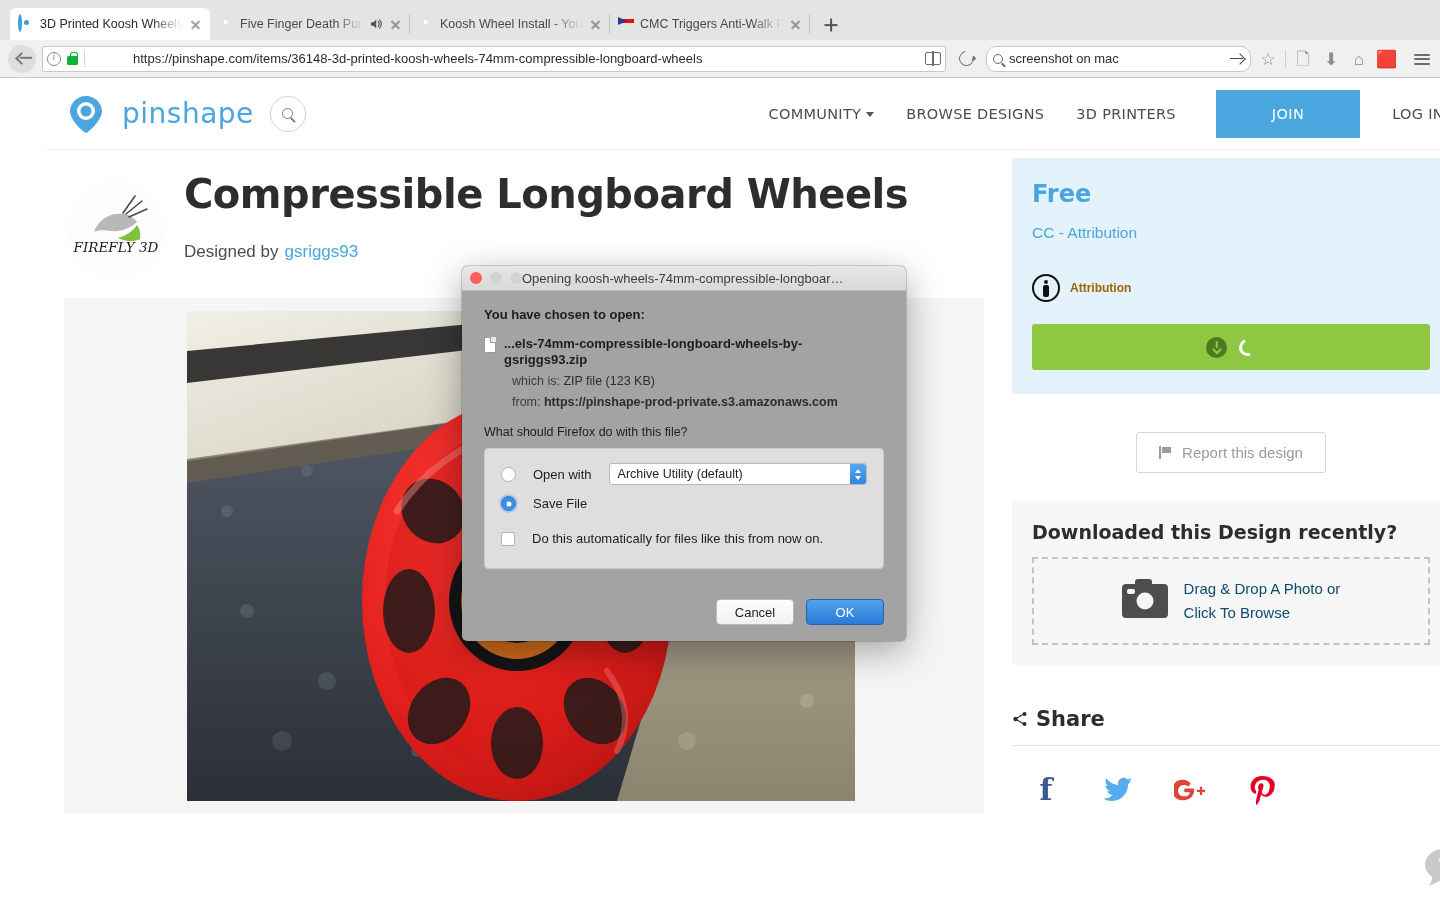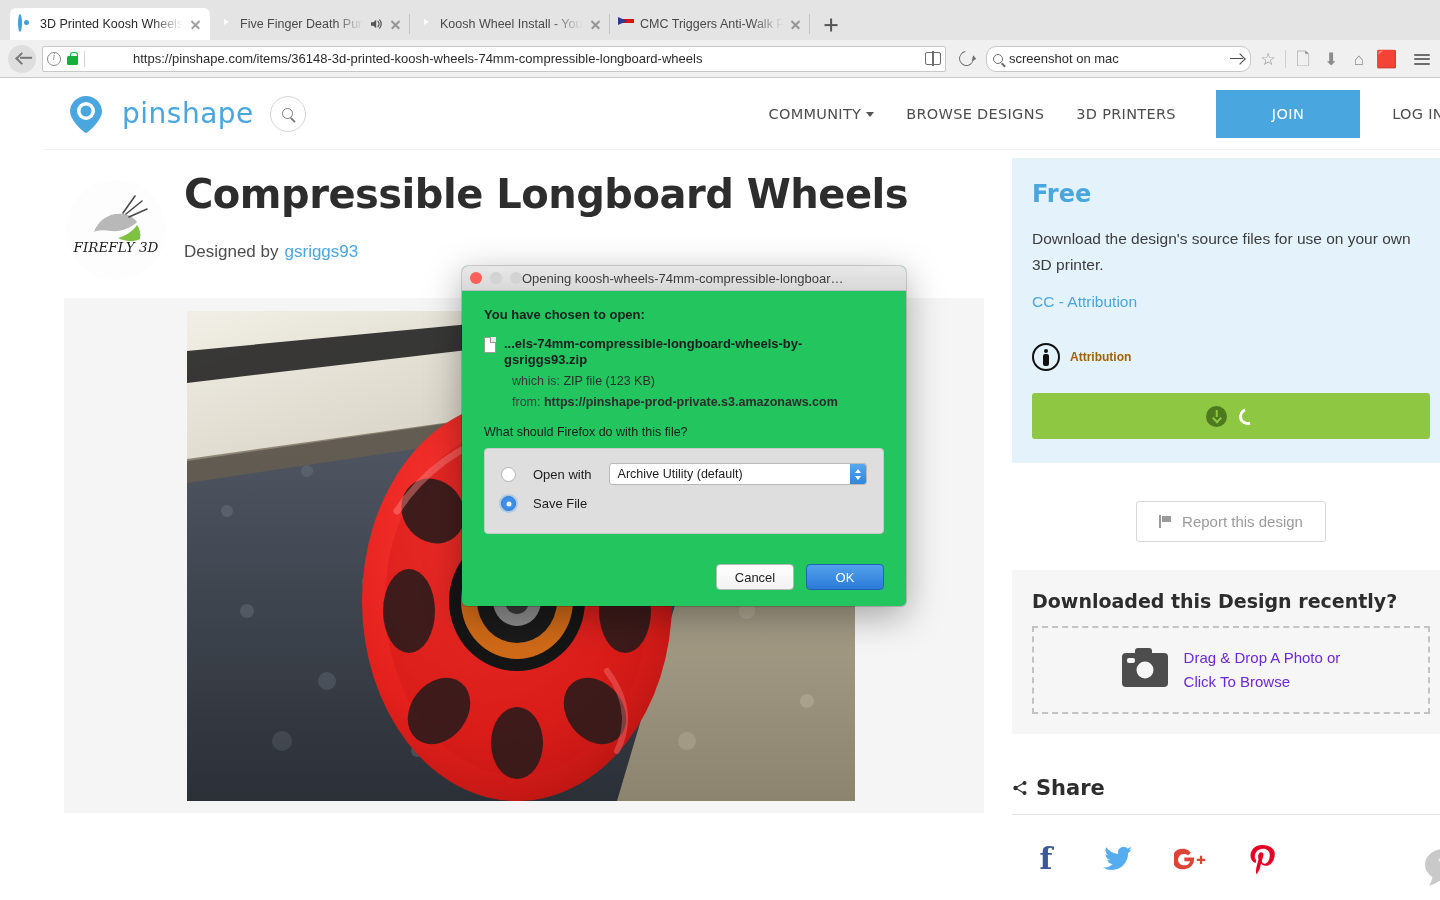--- a/index.html
+++ b/index.html
@@ -298,39 +298,39 @@
   }
   .camera-icon{width:46px;height:34px;background:#4d4d4d;border-radius:4px;position:relative;flex:0 0 46px;}
   .camera-icon::before{
     content:"";position:absolute;left:50%;top:50%;transform:translate(-50%,-50%);
     width:17px;height:17px;border-radius:50%;background:#f6f6f6;
   }
   .camera-icon::after{
     content:"";position:absolute;left:5px;top:5px;width:8px;height:5px;border-radius:2px;background:#f6f6f6;
   }
   .camera-bump{position:absolute;left:13px;top:-5px;width:17px;height:6px;background:#4d4d4d;border-radius:3px 3px 0 0;}
-  #dz-text{font-size:15px;color:#6d28d9;line-height:1.6;}
+  #dz-text{font-size:15px;color:#0c4a6e;line-height:1.6;}
 
   #share-section{margin-top:42px;}
   #share-head{display:flex;align-items:center;gap:8px;padding-bottom:14px;border-bottom:1px solid #e3e3e3;}
   .share-icon{width:16px;height:16px;position:relative;flex:0 0 16px;}
   #share-title{font-size:21px;font-weight:700;color:#2d2d2d;font-family:"DejaVu Sans",sans-serif;}
   #social-row{display:flex;align-items:center;gap:40px;padding:28px 18px 0 18px;}
   .social{width:32px;height:32px;display:flex;align-items:center;justify-content:center;}
   .fb-glyph{font-size:30px;color:#3b5998;font-family:"DejaVu Serif",serif;font-weight:700;line-height:1;}
 
   #help-bubble{
     position:absolute;right:18px;bottom:10px;width:44px;height:42px;
   }
 
   
   #dialog-overlay{position:absolute;left:0;top:0;width:1440px;height:821px;pointer-events:none;}
   #download-dialog{
     position:absolute;left:418px;top:188px;width:444px;
-    background:#22c55e;border-radius:6px 6px 5px 5px;
+    background:#a3a3a3;border-radius:6px 6px 5px 5px;
     box-shadow:0 10px 36px rgba(0,0,0,.34), 0 0 0 1px rgba(0,0,0,.16);
     pointer-events:auto;overflow:hidden;
   }
   #dialog-titlebar{
     height:25px;background:linear-gradient(#e8e8e8,#d8d8d8);
     border-bottom:1px solid #bdbdbd;display:flex;align-items:center;padding:0 8px;position:relative;
   }
   .traffic{display:flex;gap:8px;align-items:center;}
   .tl{width:12px;height:12px;border-radius:50%;}
   .tl.red{background:#ff5f57;}
@@ -603,21 +603,20 @@
       </div>
 
     </div>
 
     <div id="right-col">
 
       <div id="download-panel">
         <div class="dp-header">
           <span id="dp-price">Free</span>
         </div>
-        <div id="dp-desc">Download the design's source files for use on your own 3D printer.</div>
         <a id="dp-license">CC - Attribution</a>
         <div id="dp-attribution">
           <span class="cc-icon"></span>
           <span id="dp-attribution-label">Attribution</span>
         </div>
         <div id="download-button">
           <span class="dl-circle">
               <span class="dl-underline"></span>
             </span>
           <span class="spinner"></span>
@@ -731,20 +730,24 @@
                   <i class="dn"></i>
                 </span>
             </span>
           </div>
 
           <div class="opt-row">
             <span class="radio checked"></span>
             <span class="opt-label">Save File</span>
           </div>
 
+          <div class="opt-row" id="auto-row">
+            <span class="checkbox"></span>
+            <span class="opt-label">Do this automatically for files like this from now on.</span>
+          </div>
         </div>
       </div>
 
       <div id="dialog-footer">
         <div class="dlg-btn" id="cancel-button">Cancel</div>
         <div class="dlg-btn" id="ok-button">OK</div>
       </div>
     </div>
   </div>
 </div>

